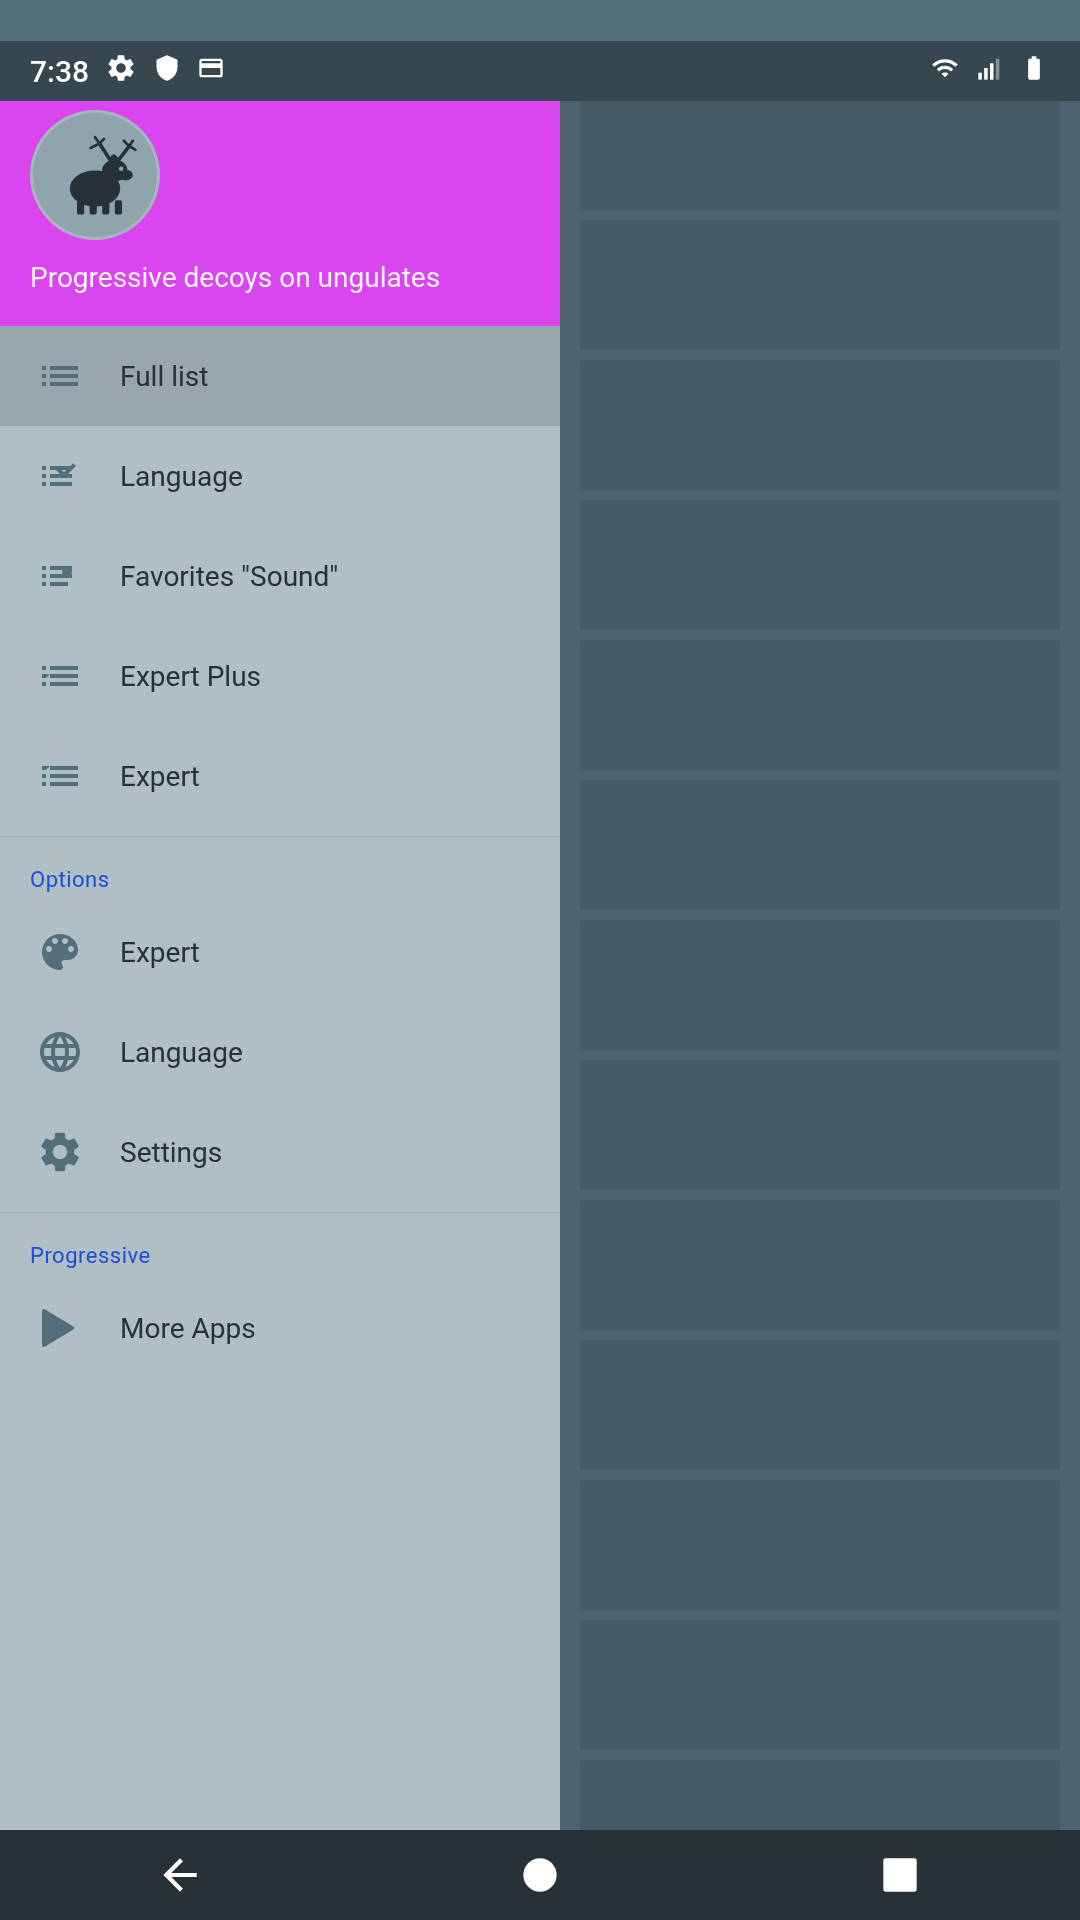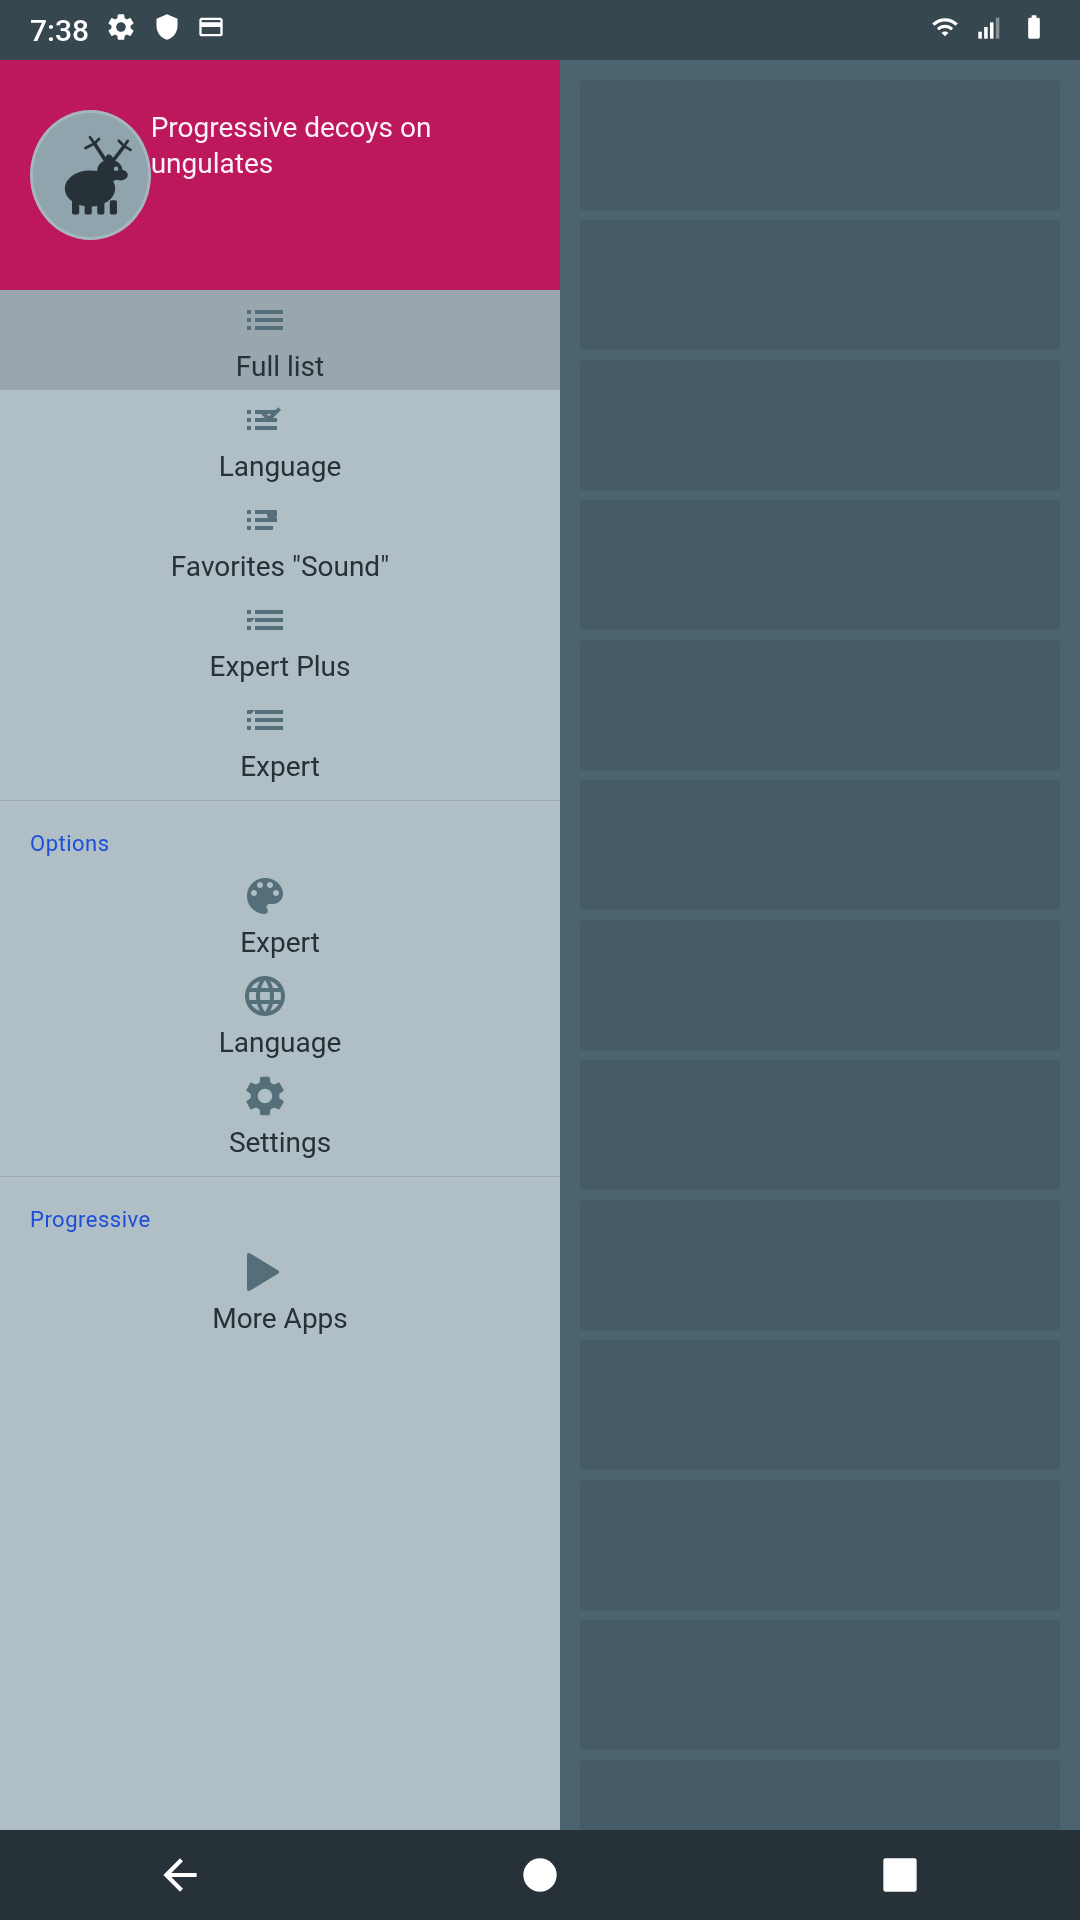--- a/index.html
+++ b/index.html
@@ -21,20 +21,21 @@
       background: #37474f;
       display: flex;
       align-items: center;
       justify-content: space-between;
       padding: 0 30px;
       color: white;
       font-size: 28px;
       font-weight: 500;
       z-index: 100;
       position: relative;
+      margin-top: 41px;
     }
 
     .status-bar-left {
       display: flex;
       align-items: center;
       gap: 16px;
     }
 
     .status-bar-right {
       display: flex;
@@ -96,24 +97,25 @@
       height: 1860px;
       background: #b0bec5;
       display: flex;
       flex-direction: column;
       z-index: 50;
       overflow: hidden;
     }
 
     
     .drawer-header {
-      background: #be185d;
+      background: #d946ef;
       padding: 50px 30px 30px 30px;
       min-height: 230px;
       display: flex;
+      flex-direction: column;
       justify-content: space-between;
     }
 
     .drawer-avatar {
       width: 130px;
       height: 130px;
       border-radius: 50%;
       background: #90a4ae;
       display: flex;
       align-items: center;
@@ -136,21 +138,20 @@
       background: #b0bec5;
     }
 
     .menu-item {
       display: flex;
       align-items: center;
       padding: 0 30px;
       height: 100px;
       cursor: pointer;
       transition: background 0.15s;
-      flex-direction: column;
     }
 
     .menu-item.active {
       background: rgba(0,0,0,0.12);
     }
 
     .menu-item-icon {
       width: 60px;
       height: 60px;
       display: flex;

